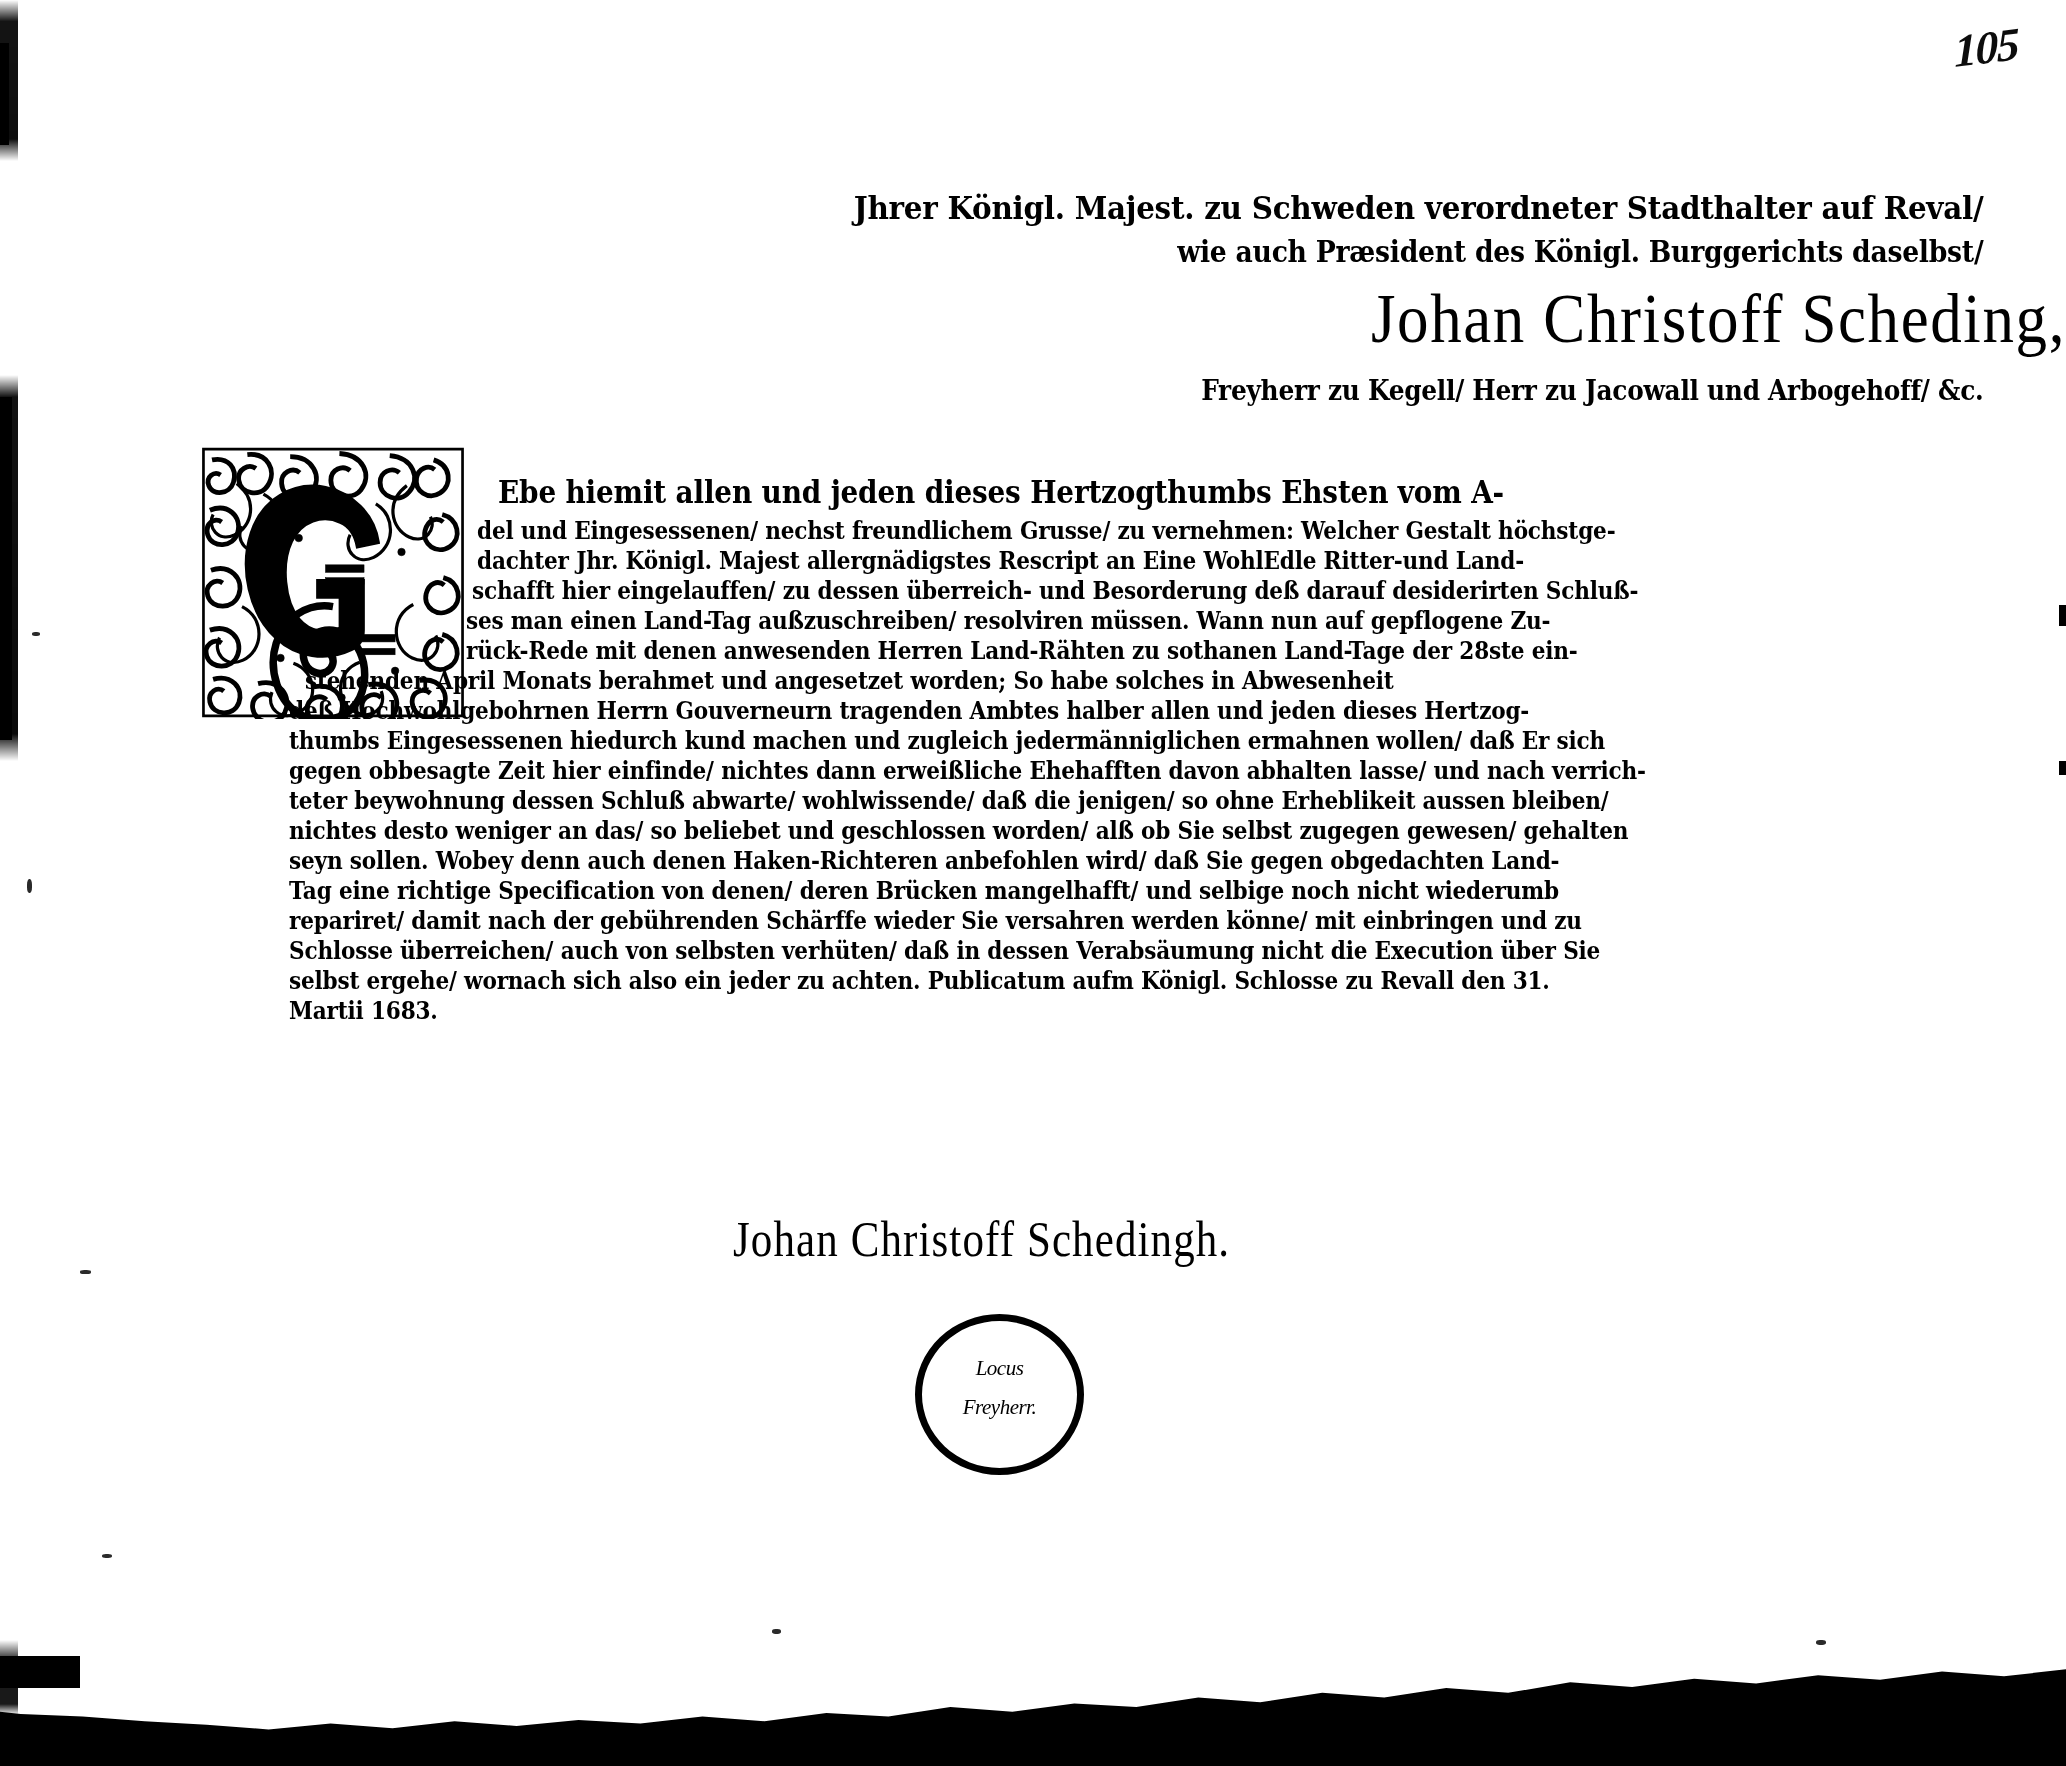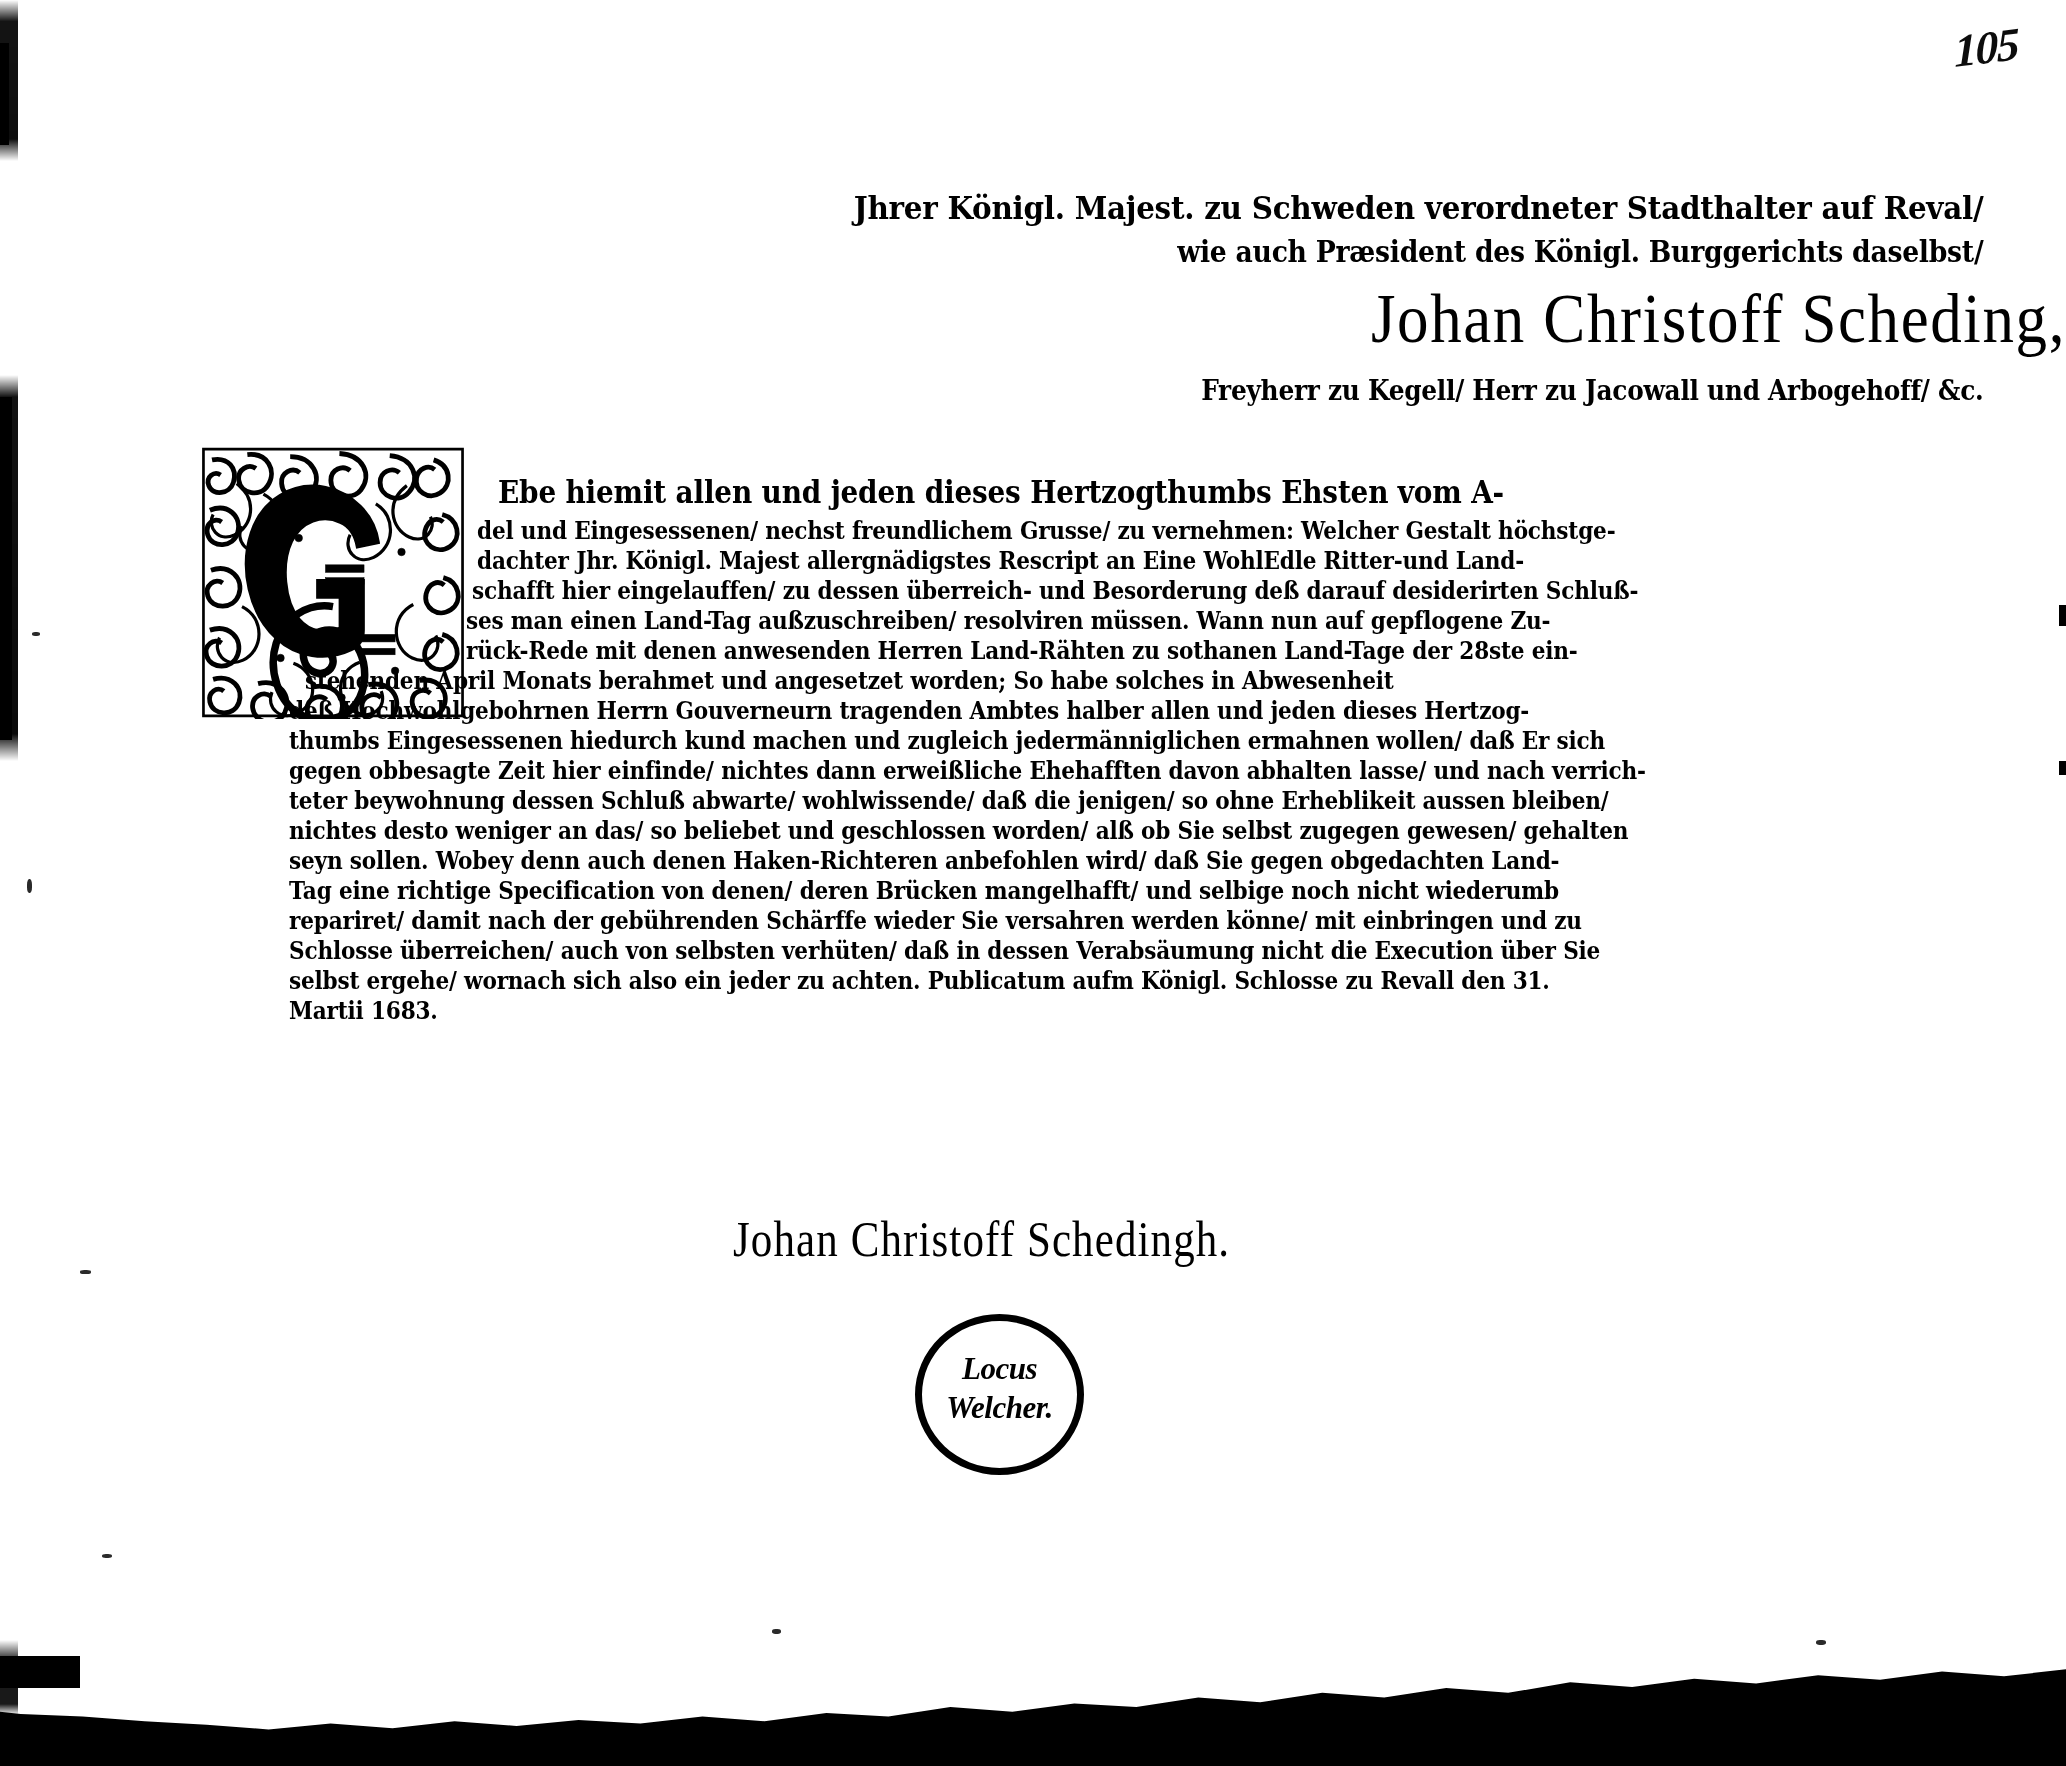--- a/index.html
+++ b/index.html
@@ -196,22 +196,22 @@
     border: 7px solid #000;
     border-radius: 50%;
   }
   .seal-txt {
     position: absolute;
     left: 0; right: 0;
     top: 35px;
     text-align: center;
     font-family: "Liberation Serif", serif;
     font-style: italic;
-    font-weight: 700;
-    font-size: 31px;
+    font-weight: 400;
+    font-size: 21px;
     line-height: 39px;
     letter-spacing: -0.5px;
   }
 
   
   .speck { position: absolute; background: #2a2a2a; border-radius: 40%; }
 </style>
 </head>
 <body>
 
@@ -337,18 +337,18 @@
     <div class="ln" style="margin-left:289px;">selbst ergehe/ wornach sich also ein jeder zu achten.    Publicatum aufm Königl. Schlosse zu Revall den 31.</div>
     <div class="ln" style="margin-left:289px;">Martii 1683.</div>
   </div>
 
   <div class="signature">Johan  Christoff  Schedingh.</div>
 
   <div class="seal">
     <div class="seal-ring"></div>
     <div class="seal-txt">
       <div>Locus</div>
-      <div>Welcher.</div>
+      <div>Freyherr.</div>
     </div>
   </div>
 
 </div>
 
 
 </body></html>

